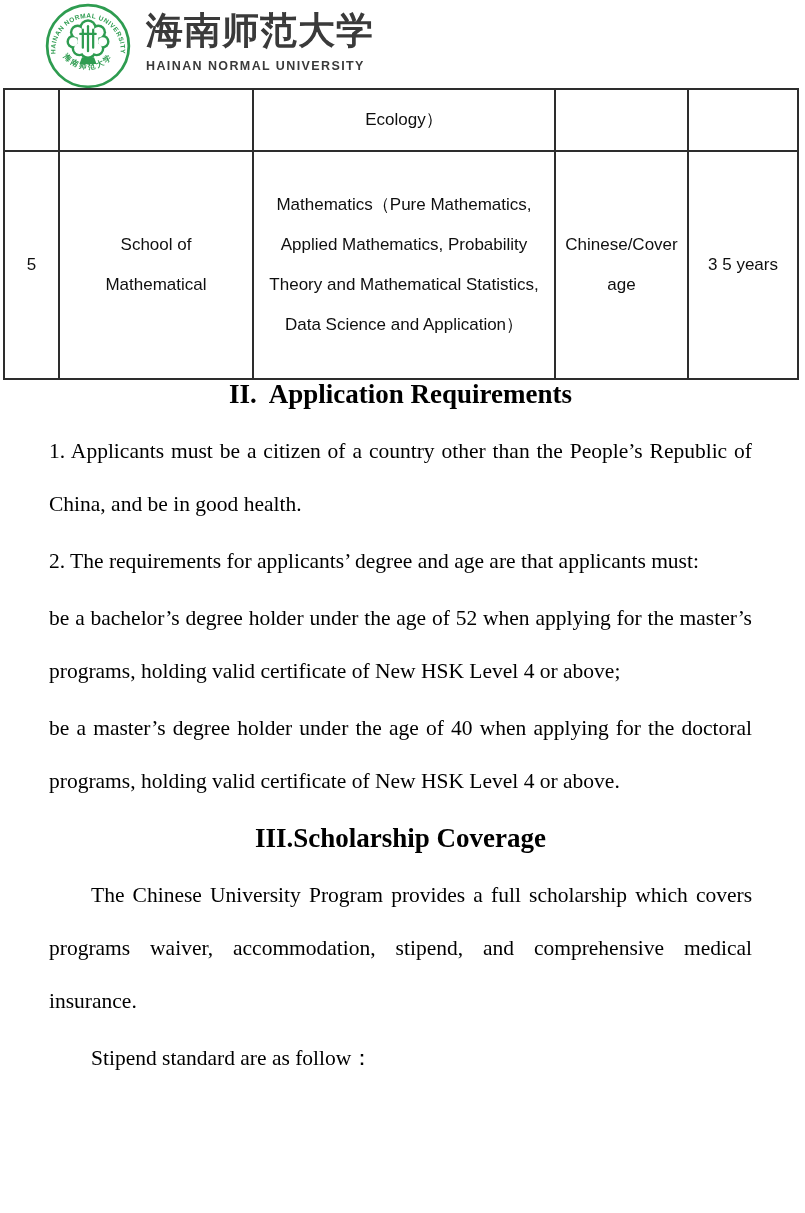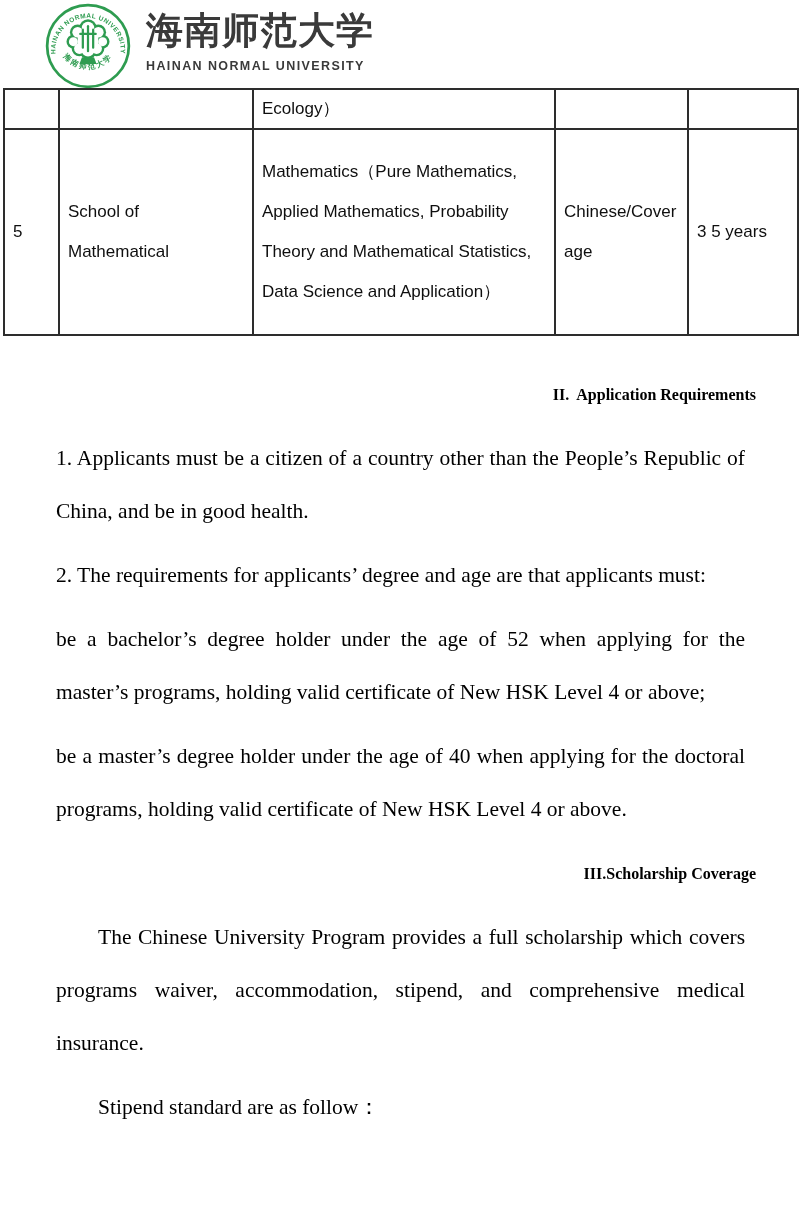--- a/index.html
+++ b/index.html
@@ -23,39 +23,39 @@
     font-size:12.5px; font-weight:bold; color:#3a3a3a; letter-spacing:1.4px;
     margin-top:5px; white-space:nowrap;
   }
 
   
   table.programs {
     position:absolute; left:3px; top:88px; width:794px;
     border-collapse:collapse; table-layout:fixed;
   }
   table.programs td {
-    border:2px solid #2d2d2d; vertical-align:middle;
+    border:2px solid #2d2d2d; text-align:center; vertical-align:middle;
     font-family:"Liberation Sans","DejaVu Sans",sans-serif;
-    font-size:17px; color:#0f0f0f; padding:5px 8px; overflow:hidden;
+    font-size:17px; color:#0f0f0f; padding:16px 8px; overflow:hidden;
   }
   tr.row-cont td { height:28px; line-height:1.3; }
   tr.row-main td { height:194px; line-height:2.35;margin-top:16px; }
   td.cell-school { padding:0 30px; }
   td.cell-lang { word-break:break-all; padding:0 10px; }
 
   
   .content {
     position:absolute; left:45px; top:368px; width:711px;
     font-size:21.5px; line-height:53px; text-align:justify;
   }
   .content h2 {
-    font-size:16px; font-weight:bold; margin:0; text-align:right;
+    font-size:27px; font-weight:bold; margin:0; text-align:center;
     white-space:pre-wrap;
   }
-  .content p { margin:11px; }
+  .content p { margin:4px; }
   .content p.indent { text-indent:42px; }
 </style>
 </head>
 <body>
 
 <div class="page">
 
   <div class="letterhead">
 
     <svg class="seal" viewBox="0 0 100 100">

